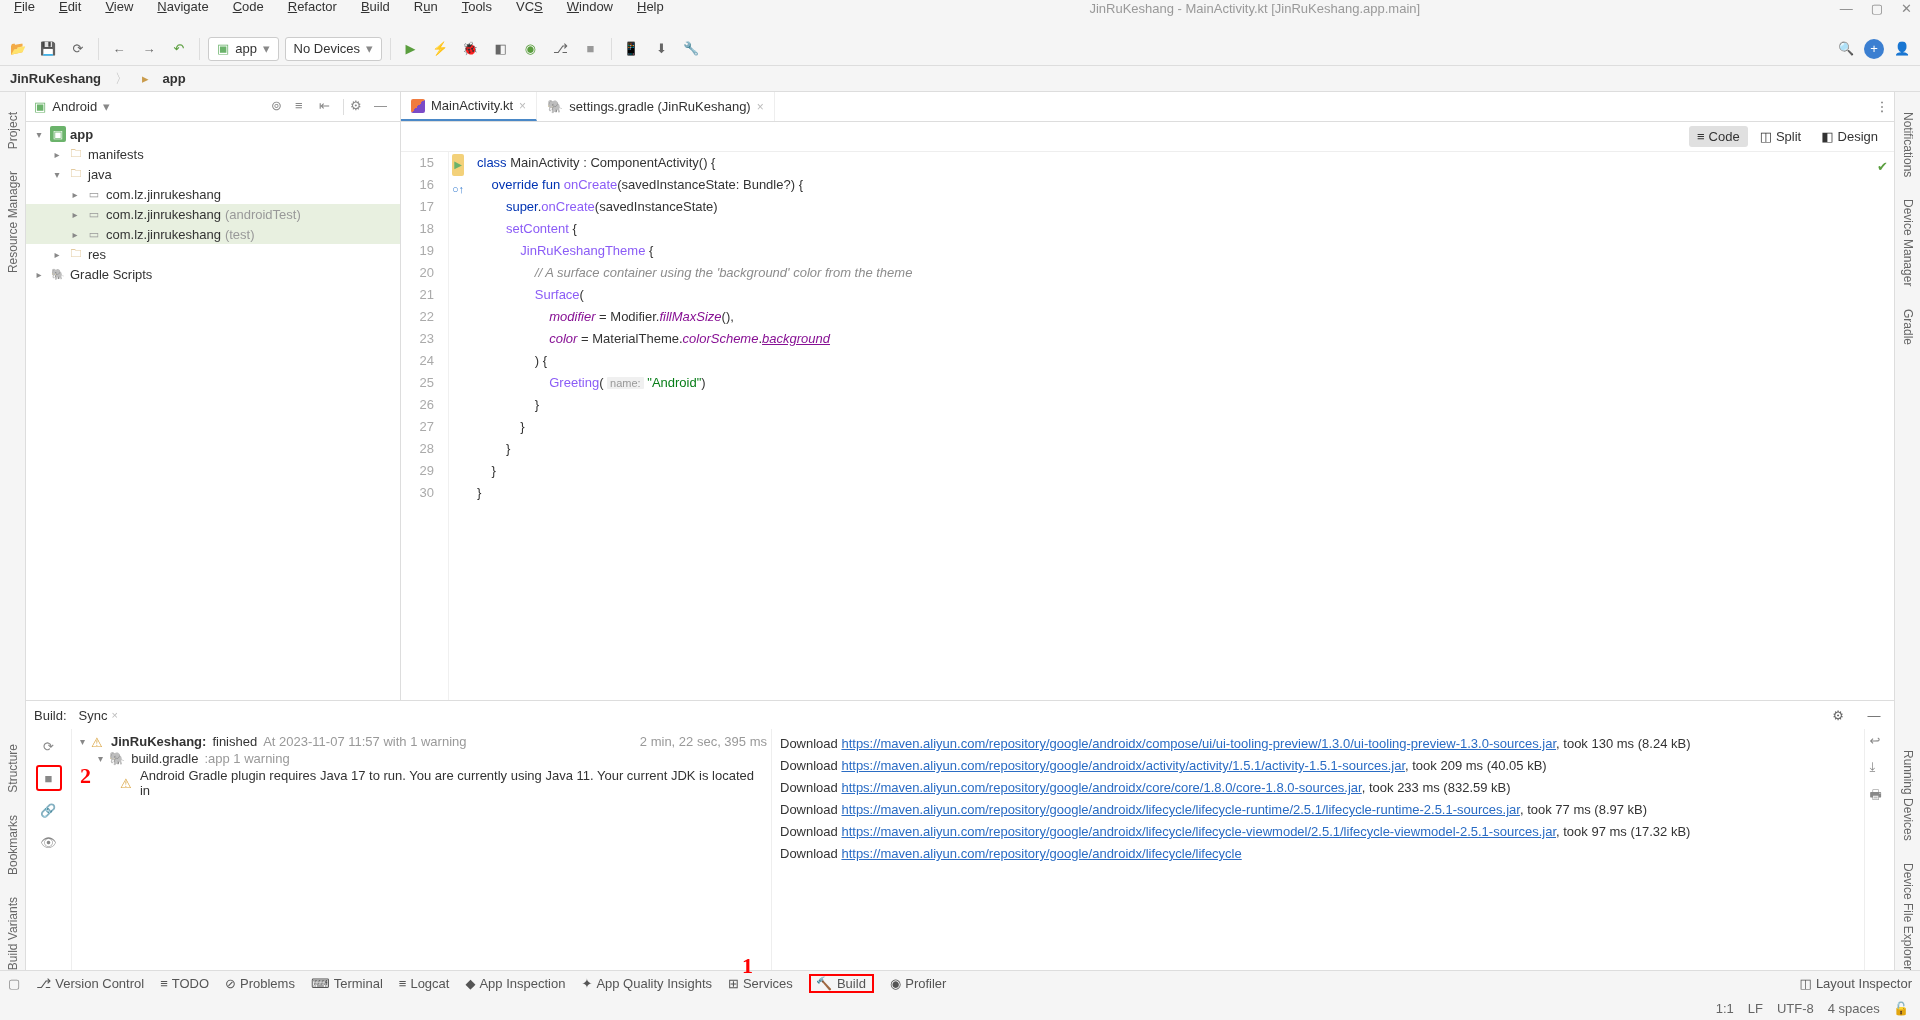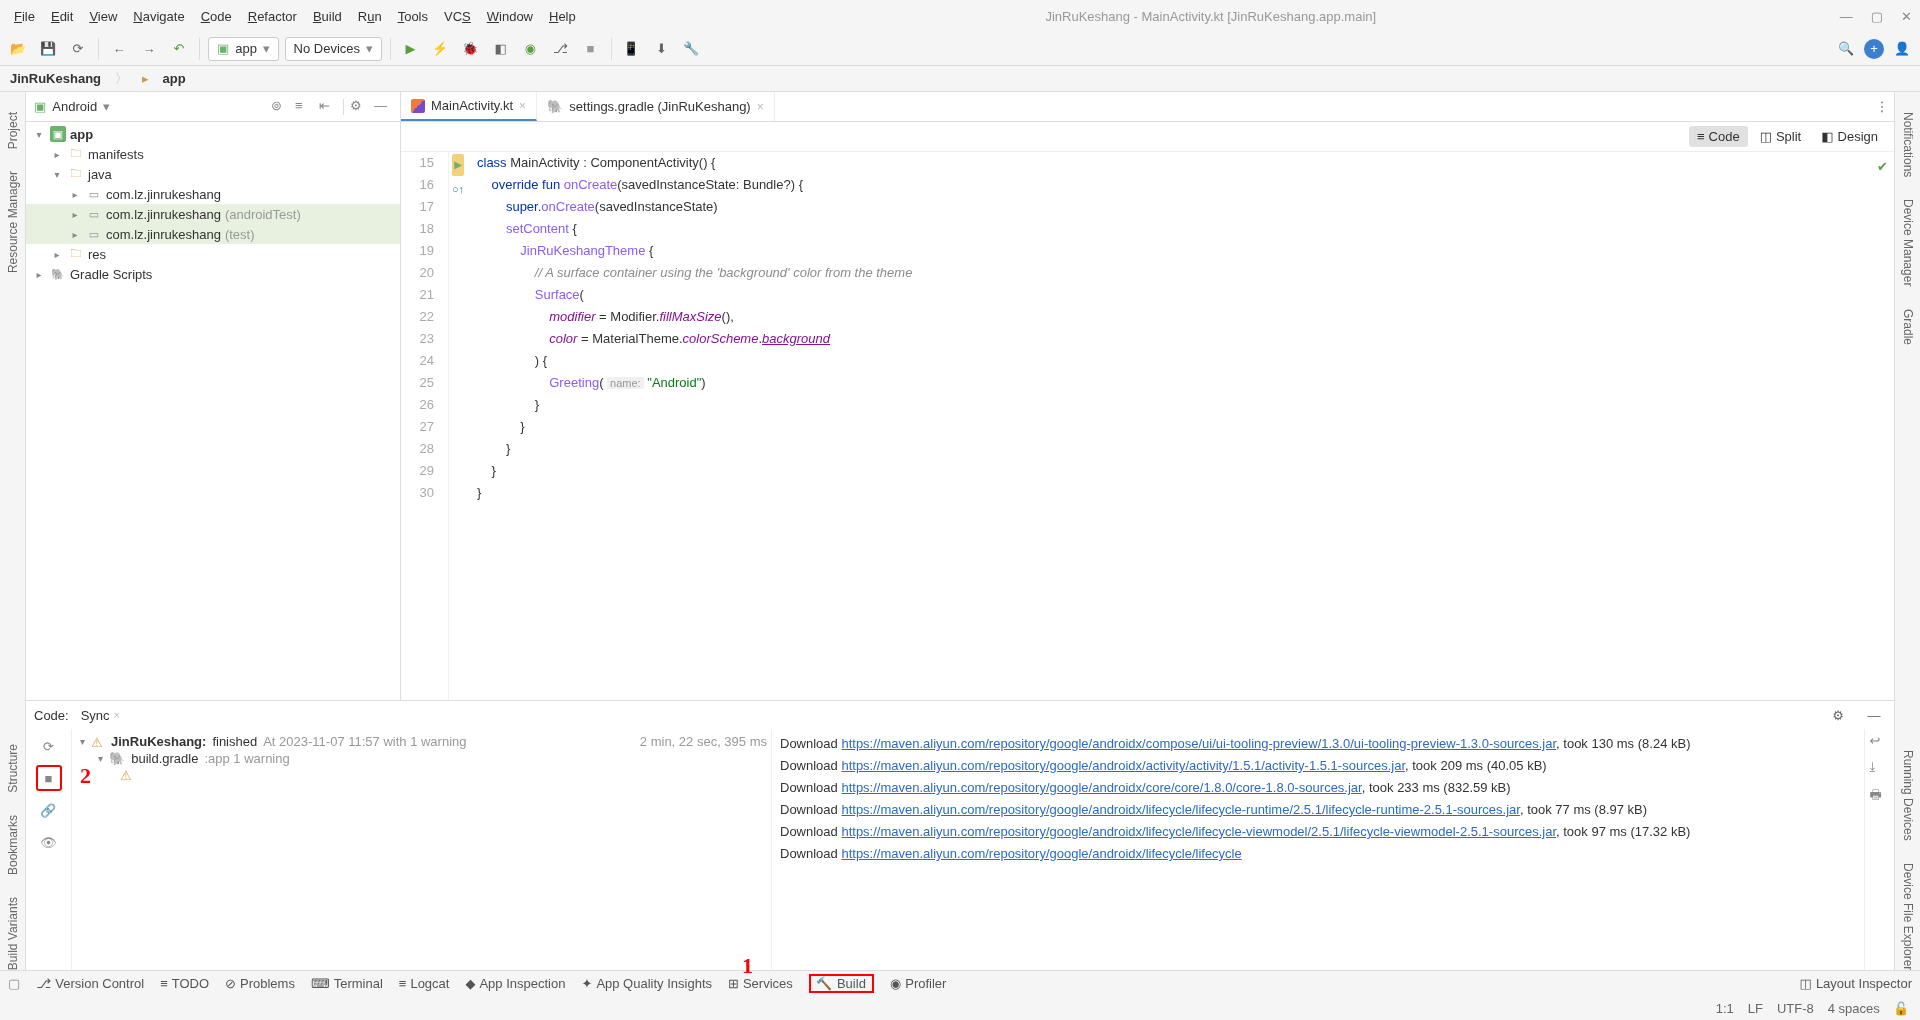--- a/index.html
+++ b/index.html
@@ -1,17 +1,17 @@
 <!DOCTYPE html>
 <html><head>
 <meta charset="utf-8">
 <style>
 *{margin:0;padding:0;box-sizing:border-box;font-family:"Segoe UI",Arial,sans-serif;font-size:13px}
 body{background:#f5f5f5;width:1920px;height:1020px;overflow:hidden;display:flex;flex-direction:column;color:#333}
-.menubar{height:28px;background:#f5f5f5;display:flex;align-items:center;padding:16px 8px;gap:4px}
+.menubar{height:28px;background:#f5f5f5;display:flex;align-items:flex-end;padding:16px 8px;gap:12px}
 .menubar .spacer{flex:1;text-align:center;color:#999}
 .menubar .mi{padding:2px 6px;cursor:pointer}
 .menubar .mi u{text-decoration:underline}
 .winbtns{display:flex;gap:18px;color:#888}
 .toolbar{height:34px;background:#f5f5f5;border-bottom:1px solid #ddd;display:flex;align-items:center;padding:0 6px;gap:6px}
 .toolbar .sep{width:1px;height:22px;background:#ddd;margin:0 2px}
 .tbtn{width:24px;height:24px;display:flex;align-items:center;justify-content:center;color:#666;cursor:pointer}
 .combo{height:24px;border:1px solid #ccc;border-radius:3px;background:#fff;display:flex;align-items:center;padding:0 8px;gap:6px;cursor:pointer}
 .tbtn.green{color:#5a9e3e}
 .tbtn.blue{color:#3b7fd1}
@@ -268,21 +268,21 @@
             <span style="color:#3b7fd1;font-size:11px">○↑</span>
           </div>
           <div class="lines" id="lines"><div><span class="k">class</span> MainActivity : ComponentActivity() {</div><div>    <span class="k">override</span> <span class="k">fun</span> <span class="fn">onCreate</span>(savedInstanceState: Bundle?) {</div><div>        <span class="k">super</span>.<span class="fn">onCreate</span>(savedInstanceState)</div><div>        <span class="fn">setContent</span> {</div><div>            <span class="fn">JinRuKeshangTheme</span> {</div><div>                <span class="c">// A surface container using the 'background' color from the theme</span></div><div>                <span class="fn">Surface</span>(</div><div>                    <span class="prm">modifier</span> = Modifier.<span class="prm">fillMaxSize</span>(),</div><div>                    <span class="prm">color</span> = MaterialTheme.<span class="prm">colorScheme</span>.<span class="fld">background</span></div><div>                ) {</div><div>                    <span class="fn">Greeting</span>( <span class="hint">name:</span> <span class="s">"Android"</span>)</div><div>                }</div><div>            }</div><div>        }</div><div>    }</div><div>}</div></div>
         </div>
       </div>
     </div>
 
     <div class="bottom">
       <div class="btabs">
         <span class="btab">
-            <span>Code:</span>
+            <span>Build:</span>
           </span>
         <span class="btab">
             <span>Sync</span> 
             <span class="x">×</span>
           </span>
         <div class="flex"></div>
         <span class="tbtn">⚙</span>
         <span class="tbtn">—</span>
       </div>
       <div class="bpanels" style="position:relative">
@@ -303,20 +303,21 @@
               <span style="margin-left:auto;color:#999">2 min, 22 sec, 395 ms</span>
             </div>
           <div class="row" style="padding-left:22px">
               <span class="ar" style="font-size:10px;color:#888">▾</span>
               <span style="color:#8b5a2b">🐘</span> 
               <span>build.gradle</span> 
               <span style="color:#999">:app 1 warning</span>
             </div>
           <div class="row" style="padding-left:44px">
               <span class="warn bwarn">⚠</span> 
+              <span>Android Gradle plugin requires Java 17 to run. You are currently using Java 11. Your current JDK is located in</span>
             </div>
         </div>
         <div class="bright" id="buildout">
             <div>Download <a href="#">https://maven.aliyun.com/repository/google/androidx/compose/ui/ui-tooling-preview/1.3.0/ui-tooling-preview-1.3.0-sources.jar</a>, took 130 ms (8.24 kB)</div>
             <div>Download <a href="#">https://maven.aliyun.com/repository/google/androidx/activity/activity/1.5.1/activity-1.5.1-sources.jar</a>, took 209 ms (40.05 kB)</div>
             <div>Download <a href="#">https://maven.aliyun.com/repository/google/androidx/core/core/1.8.0/core-1.8.0-sources.jar</a>, took 233 ms (832.59 kB)</div>
             <div>Download <a href="#">https://maven.aliyun.com/repository/google/androidx/lifecycle/lifecycle-runtime/2.5.1/lifecycle-runtime-2.5.1-sources.jar</a>, took 77 ms (8.97 kB)</div>
             <div>Download <a href="#">https://maven.aliyun.com/repository/google/androidx/lifecycle/lifecycle-viewmodel/2.5.1/lifecycle-viewmodel-2.5.1-sources.jar</a>, took 97 ms (17.32 kB)</div>
             <div>Download <a href="#">https://maven.aliyun.com/repository/google/androidx/lifecycle/lifecycle</a></div>
           </div>

